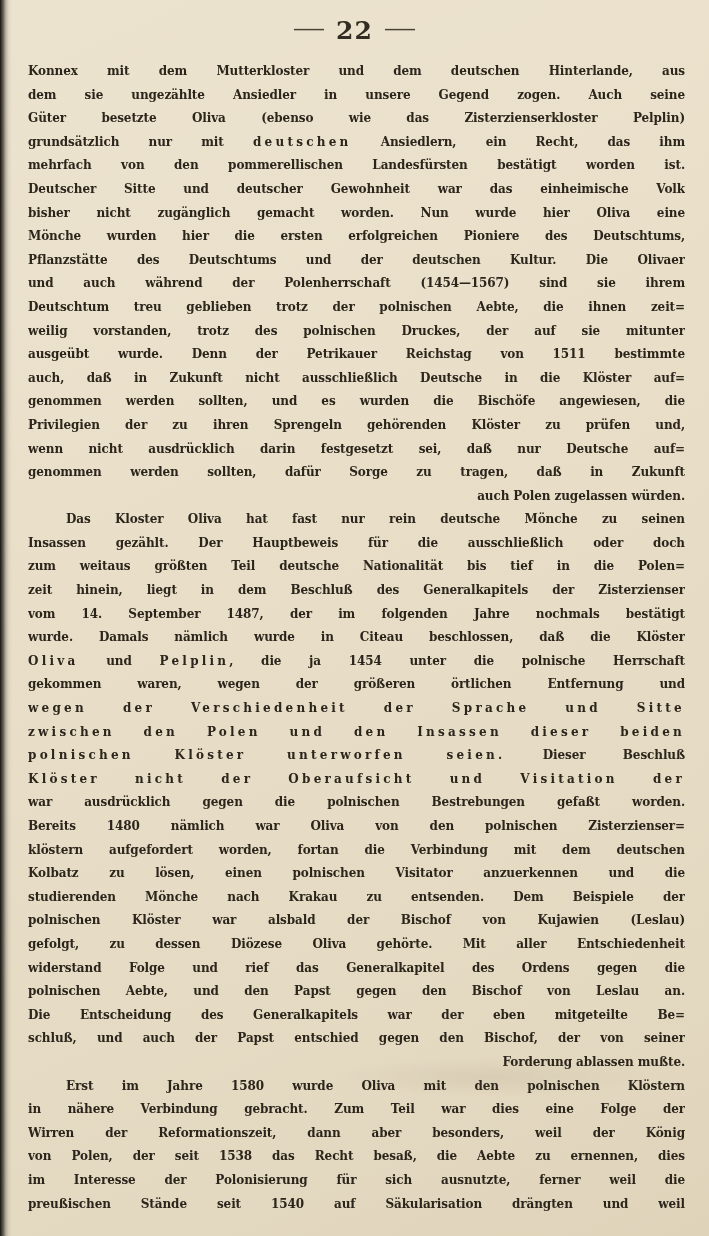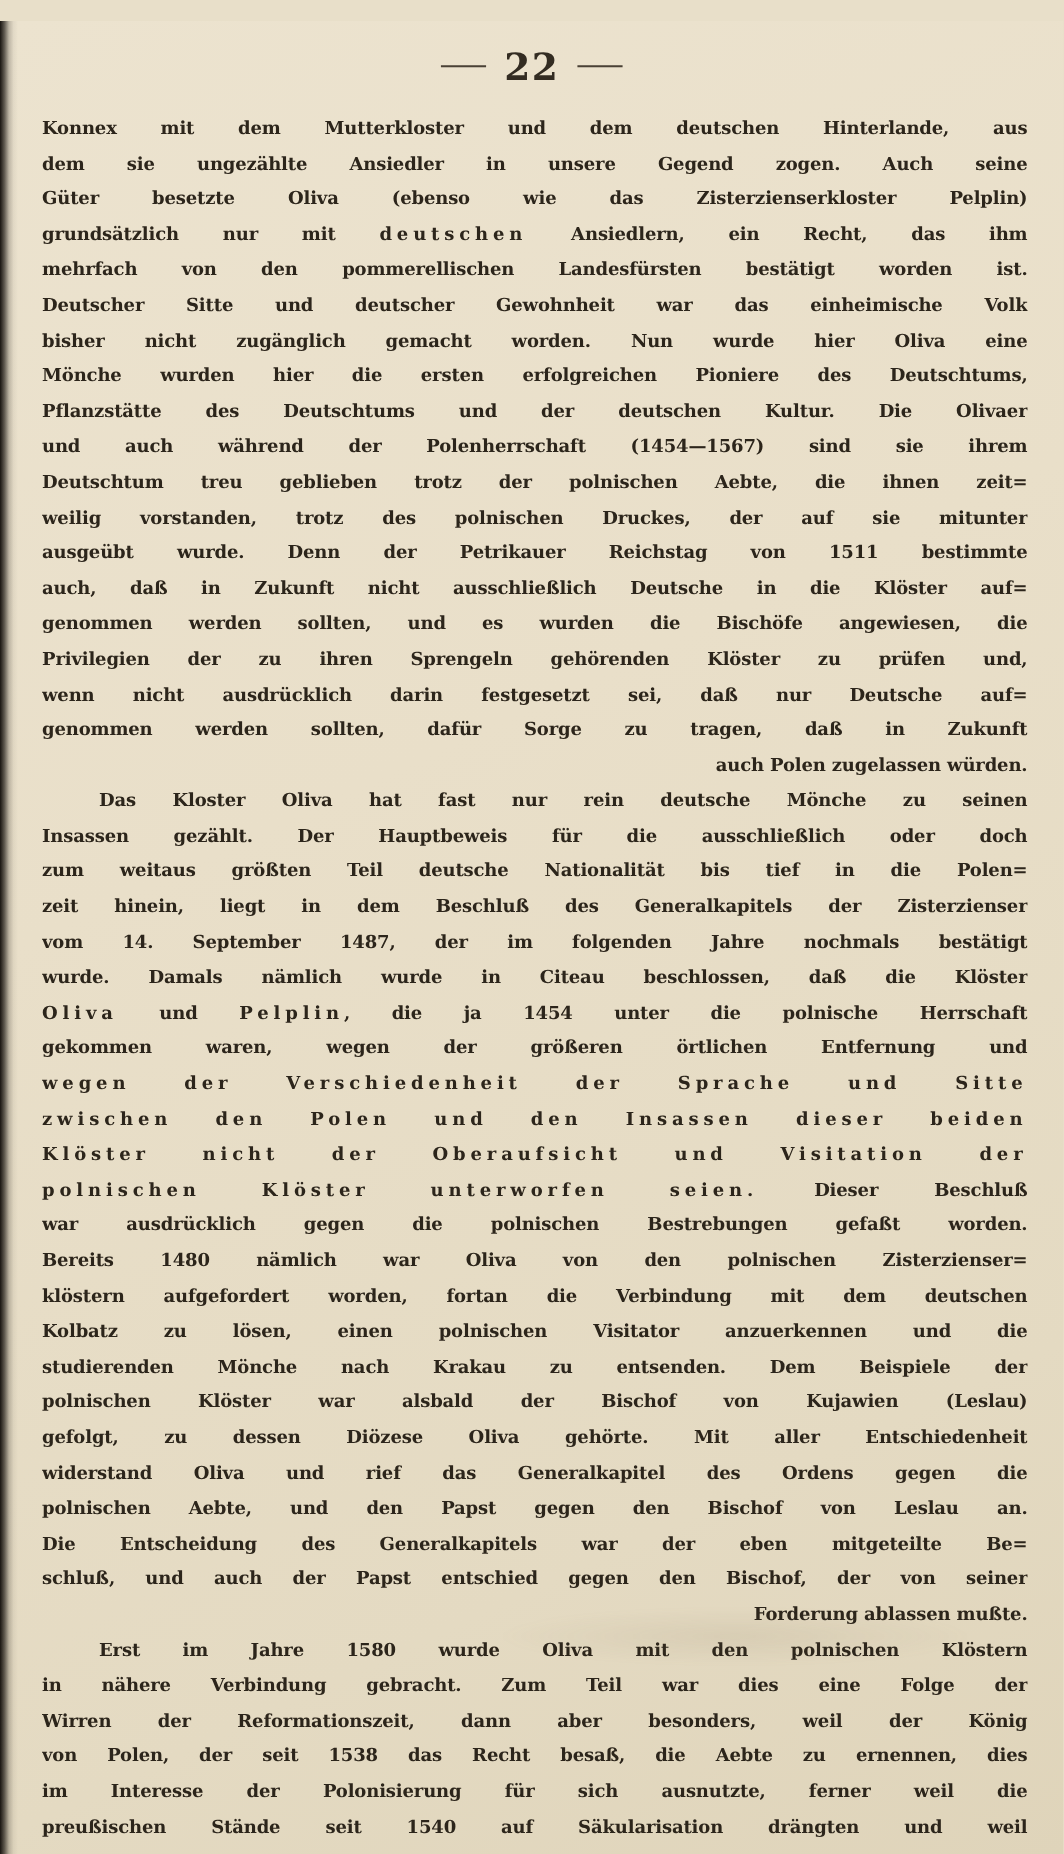--- a/index.html
+++ b/index.html
@@ -4,21 +4,20 @@
 <style>
   html,body{margin:0;padding:0;}
   body{
     width:709px;height:1236px;overflow:hidden;position:relative;
     font-family:"DejaVu Serif","Liberation Serif",serif;
     background:#e8dfc9;
   }
   .page{
     position:absolute;inset:0;
     background:linear-gradient(155deg,#ece3cf 0%,#e9dfc9 40%,#e4dac2 78%,#dfd4ba 100%);
-    margin-top:14px;
   }
   .scan-edge{
     position:absolute;left:0;top:0;bottom:0;width:12px;
     background:linear-gradient(to right,#181410 0px,rgba(24,20,16,0.65) 3px,rgba(24,20,16,0.22) 6px,rgba(24,20,16,0.05) 9px,transparent 12px);
   }
   .smudge{
     position:absolute;left:330px;top:1058px;width:320px;height:38px;
     background:radial-gradient(ellipse at center,rgba(125,108,78,0.10),transparent 70%);
     filter:blur(2px);
   }
@@ -79,30 +78,30 @@
       <div class="line ind"><span>Das Kloster Oliva hat fast nur rein deutsche Mönche zu seinen</span></div>
       <div class="line"><span>Insassen gezählt. Der Hauptbeweis für die ausschließlich oder doch</span></div>
       <div class="line"><span>zum weitaus größten Teil deutsche Nationalität bis tief in die Polen=</span></div>
       <div class="line"><span>zeit hinein, liegt in dem Beschluß des Generalkapitels der Zisterzienser</span></div>
       <div class="line"><span>vom 14. September 1487, der im folgenden Jahre nochmals bestätigt</span></div>
       <div class="line"><span>wurde. Damals nämlich wurde in Citeau beschlossen, daß die Klöster</span></div>
       <div class="line"><span class="sp">Oliva</span><span> und </span><span class="sp">Pelplin</span><span>, die ja 1454 unter die polnische Herrschaft</span></div>
       <div class="line"><span>gekommen waren, wegen der größeren örtlichen Entfernung und</span></div>
       <div class="line"><span class="sp">wegen der Verschiedenheit der Sprache und Sitte</span></div>
       <div class="line"><span class="sp">zwischen den Polen und den Insassen dieser beiden</span></div>
+      <div class="line"><span class="sp">polnischen Klöster unterworfen seien.</span><span> Dieser Beschluß</span></div>
       <div class="line"><span class="sp">Klöster nicht der Oberaufsicht und Visitation der</span></div>
-      <div class="line"><span class="sp">polnischen Klöster unterworfen seien.</span><span> Dieser Beschluß</span></div>
       <div class="line"><span>war ausdrücklich gegen die polnischen Bestrebungen gefaßt worden.</span></div>
       <div class="line"><span>Bereits 1480 nämlich war Oliva von den polnischen Zisterzienser=</span></div>
       <div class="line"><span>klöstern aufgefordert worden, fortan die Verbindung mit dem deutschen</span></div>
       <div class="line"><span>Kolbatz zu lösen, einen polnischen Visitator anzuerkennen und die</span></div>
       <div class="line"><span>studierenden Mönche nach Krakau zu entsenden. Dem Beispiele der</span></div>
       <div class="line"><span>polnischen Klöster war alsbald der Bischof von Kujawien (Leslau)</span></div>
       <div class="line"><span>gefolgt, zu dessen Diözese Oliva gehörte. Mit aller Entschiedenheit</span></div>
-      <div class="line"><span>widerstand Oliva und rief das Generalkapitel des Ordens gegen die</span></div>
+      <div class="line"><span>widerstand Folge und rief das Generalkapitel des Ordens gegen die</span></div>
       <div class="line"><span>polnischen Aebte, und den Papst gegen den Bischof von Leslau an.</span></div>
       <div class="line"><span>Die Entscheidung des Generalkapitels war der eben mitgeteilte Be=</span></div>
       <div class="line"><span>schluß, und auch der Papst entschied gegen den Bischof, der von seiner</span></div>
       <div class="line njust"><span>Forderung ablassen mußte.</span></div>
       <div class="line ind"><span>Erst im Jahre 1580 wurde Oliva mit den polnischen Klöstern</span></div>
       <div class="line"><span>in nähere Verbindung gebracht. Zum Teil war dies eine Folge der</span></div>
       <div class="line"><span>Wirren der Reformationszeit, dann aber besonders, weil der König</span></div>
       <div class="line"><span>von Polen, der seit 1538 das Recht besaß, die Aebte zu ernennen, dies</span></div>
       <div class="line"><span>im Interesse der Polonisierung für sich ausnutzte, ferner weil die</span></div>
       <div class="line"><span>preußischen Stände seit 1540 auf Säkularisation drängten und weil</span></div>

